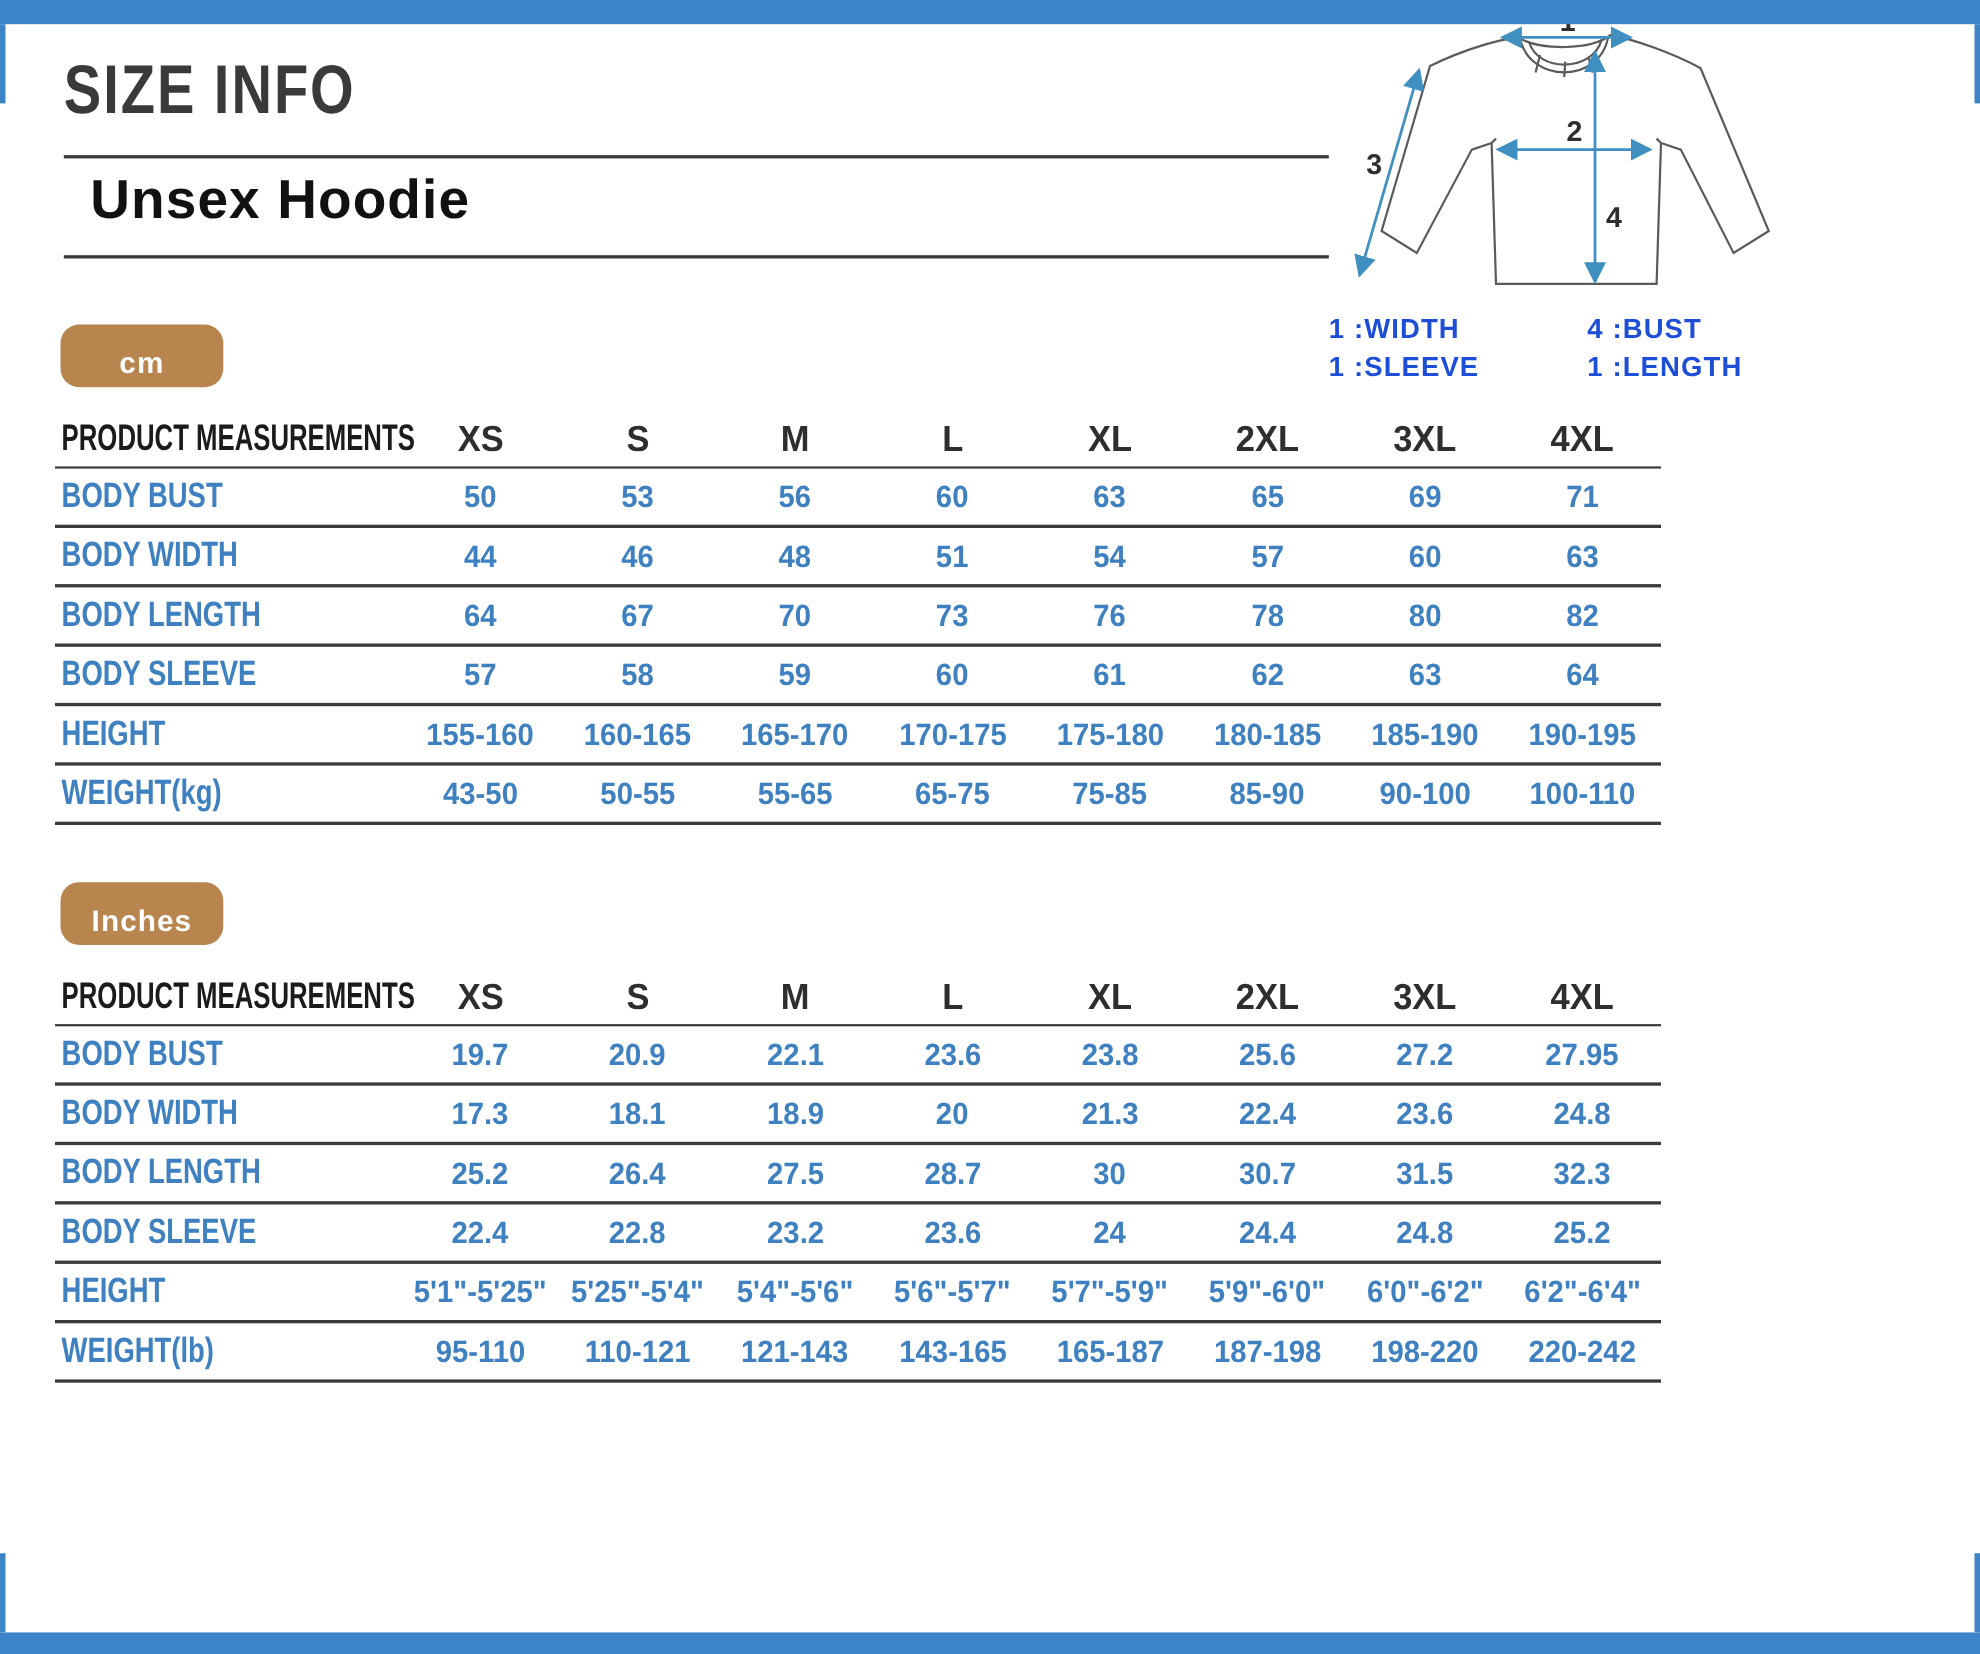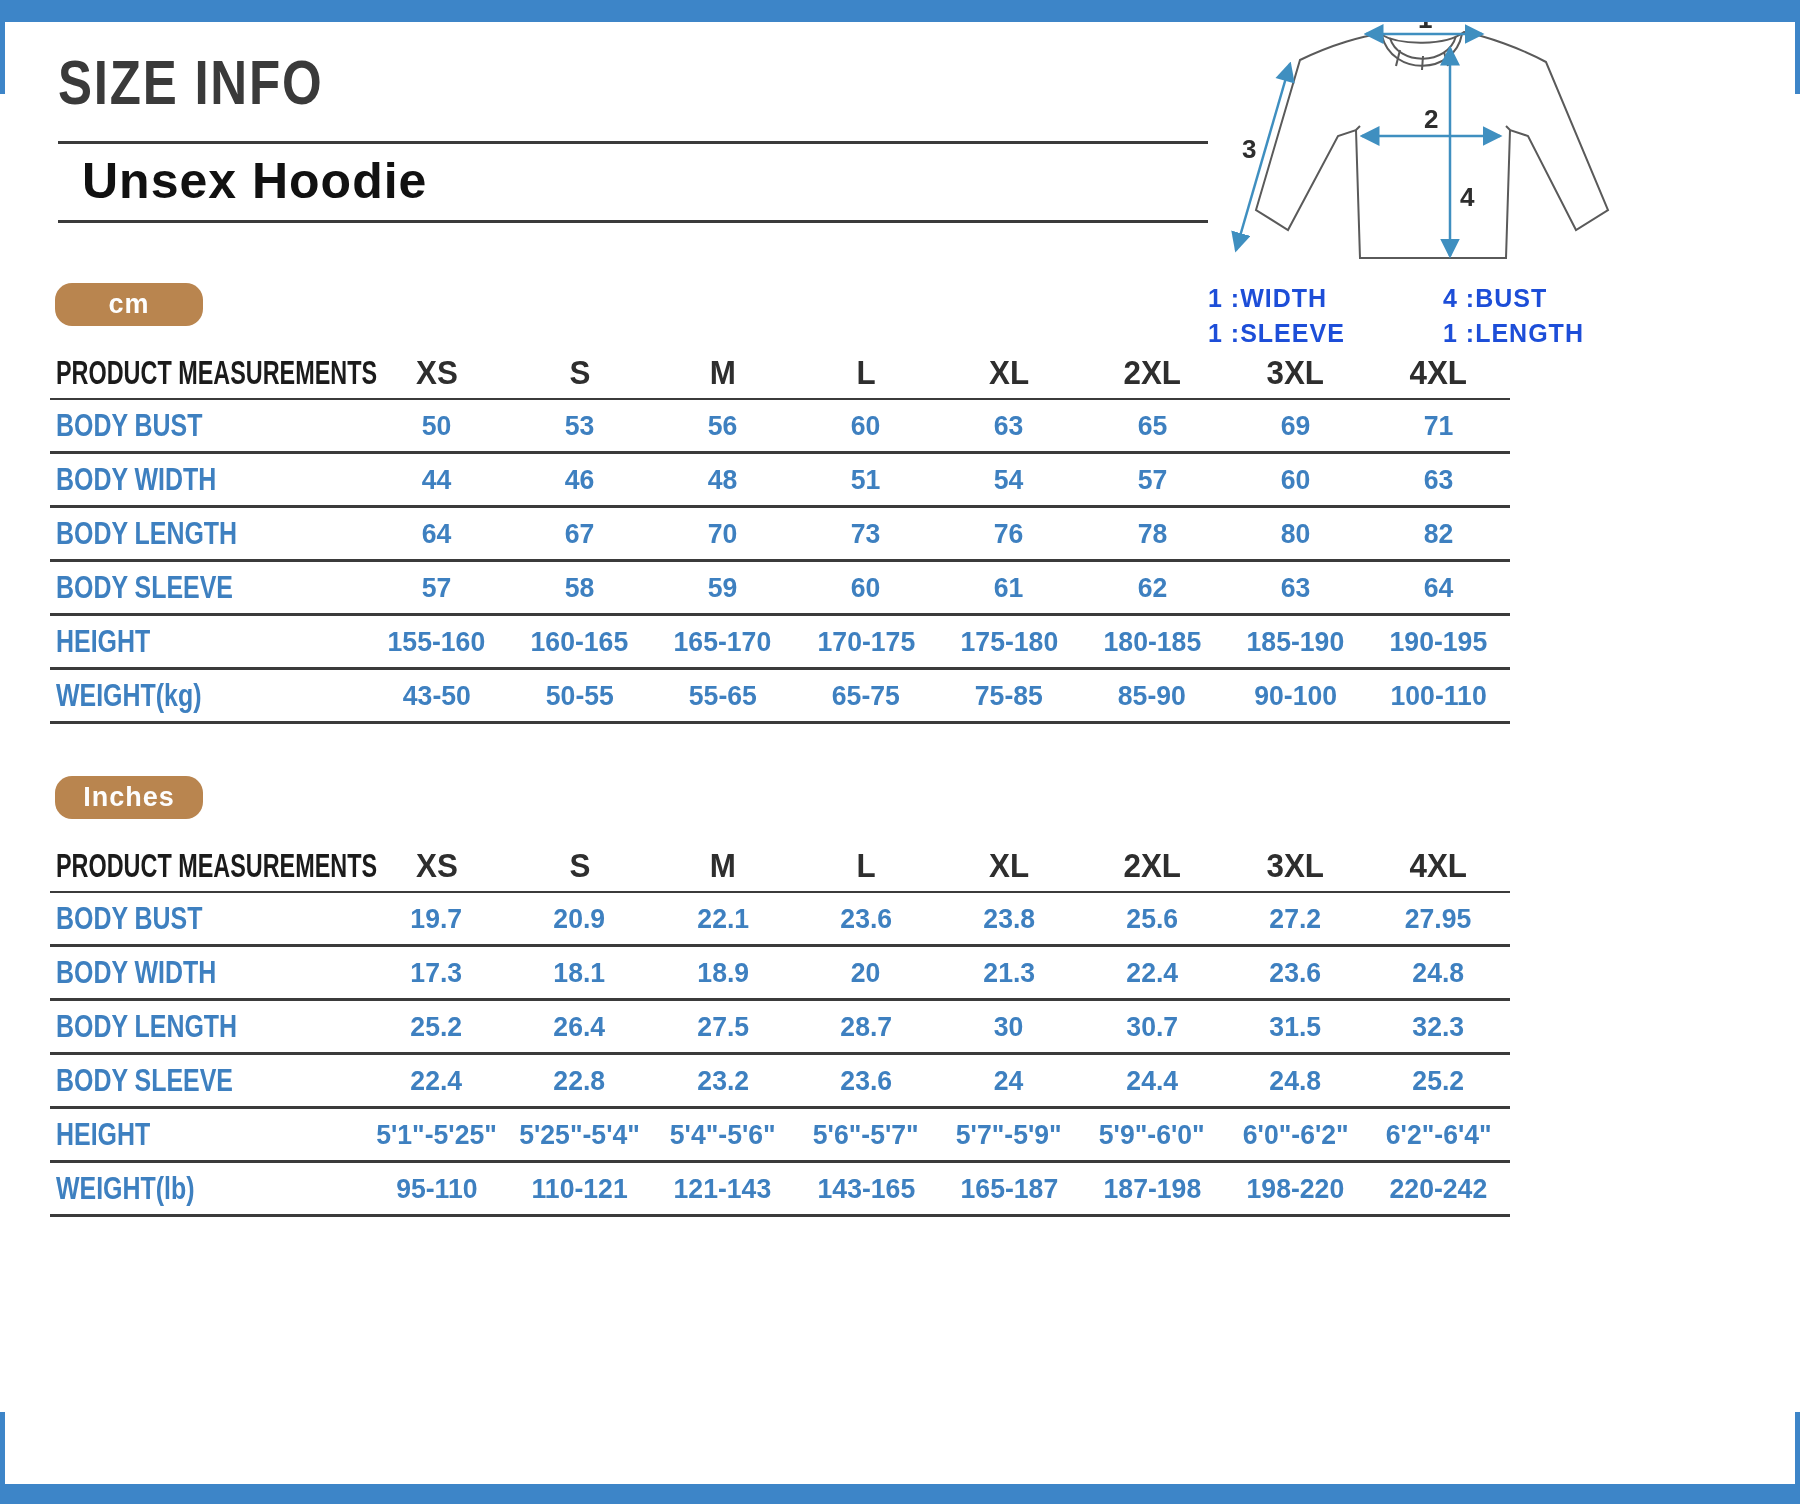--- a/index.html
+++ b/index.html
@@ -23,36 +23,36 @@
   .page-title {
     font-size:58px; font-weight:800; color:#3a3a3a;
     letter-spacing:2px;
     transform:scaleX(0.88) scaleY(1.08); transform-origin:left center;
     margin-top:8px;
   }
   .subtitle-box {
     margin-top:26px;
     border-top:3px solid #3b3b3b;
     border-bottom:3px solid #3b3b3b;
-    padding:8px 0 10px 24px;
+    padding:8px 0 22px 24px;
   }
   .product-name { font-size:50px; font-weight:700; color:#111; letter-spacing:1px; }
 
   
   .diagram { position:absolute; top:18px; right:72px; width:590px; }
   .legend {
     display:grid; grid-template-columns:235px auto;
     row-gap:6px; margin:4px 0 0 70px;
     font-size:25px; font-weight:700; color:#1d4ed8; letter-spacing:1px;
   }
 
   
   .badge {
     display:inline-block; margin-left:55px;
-    min-width:148px; padding:6px 26px 6px 26px;
+    min-width:148px; padding:20px 26px 6px 26px;
     background:var(--tan); border-radius:17px;
     color:#fdfdfd; font-size:27px; font-weight:700; text-align:center;
     letter-spacing:1px;
   }
   .badge-cm { margin-top:60px; }
   .badge-in { margin-top:52px; }
 
   
   .size-table { margin:22px 0 0 50px; width:1460px; }
   .trow {

